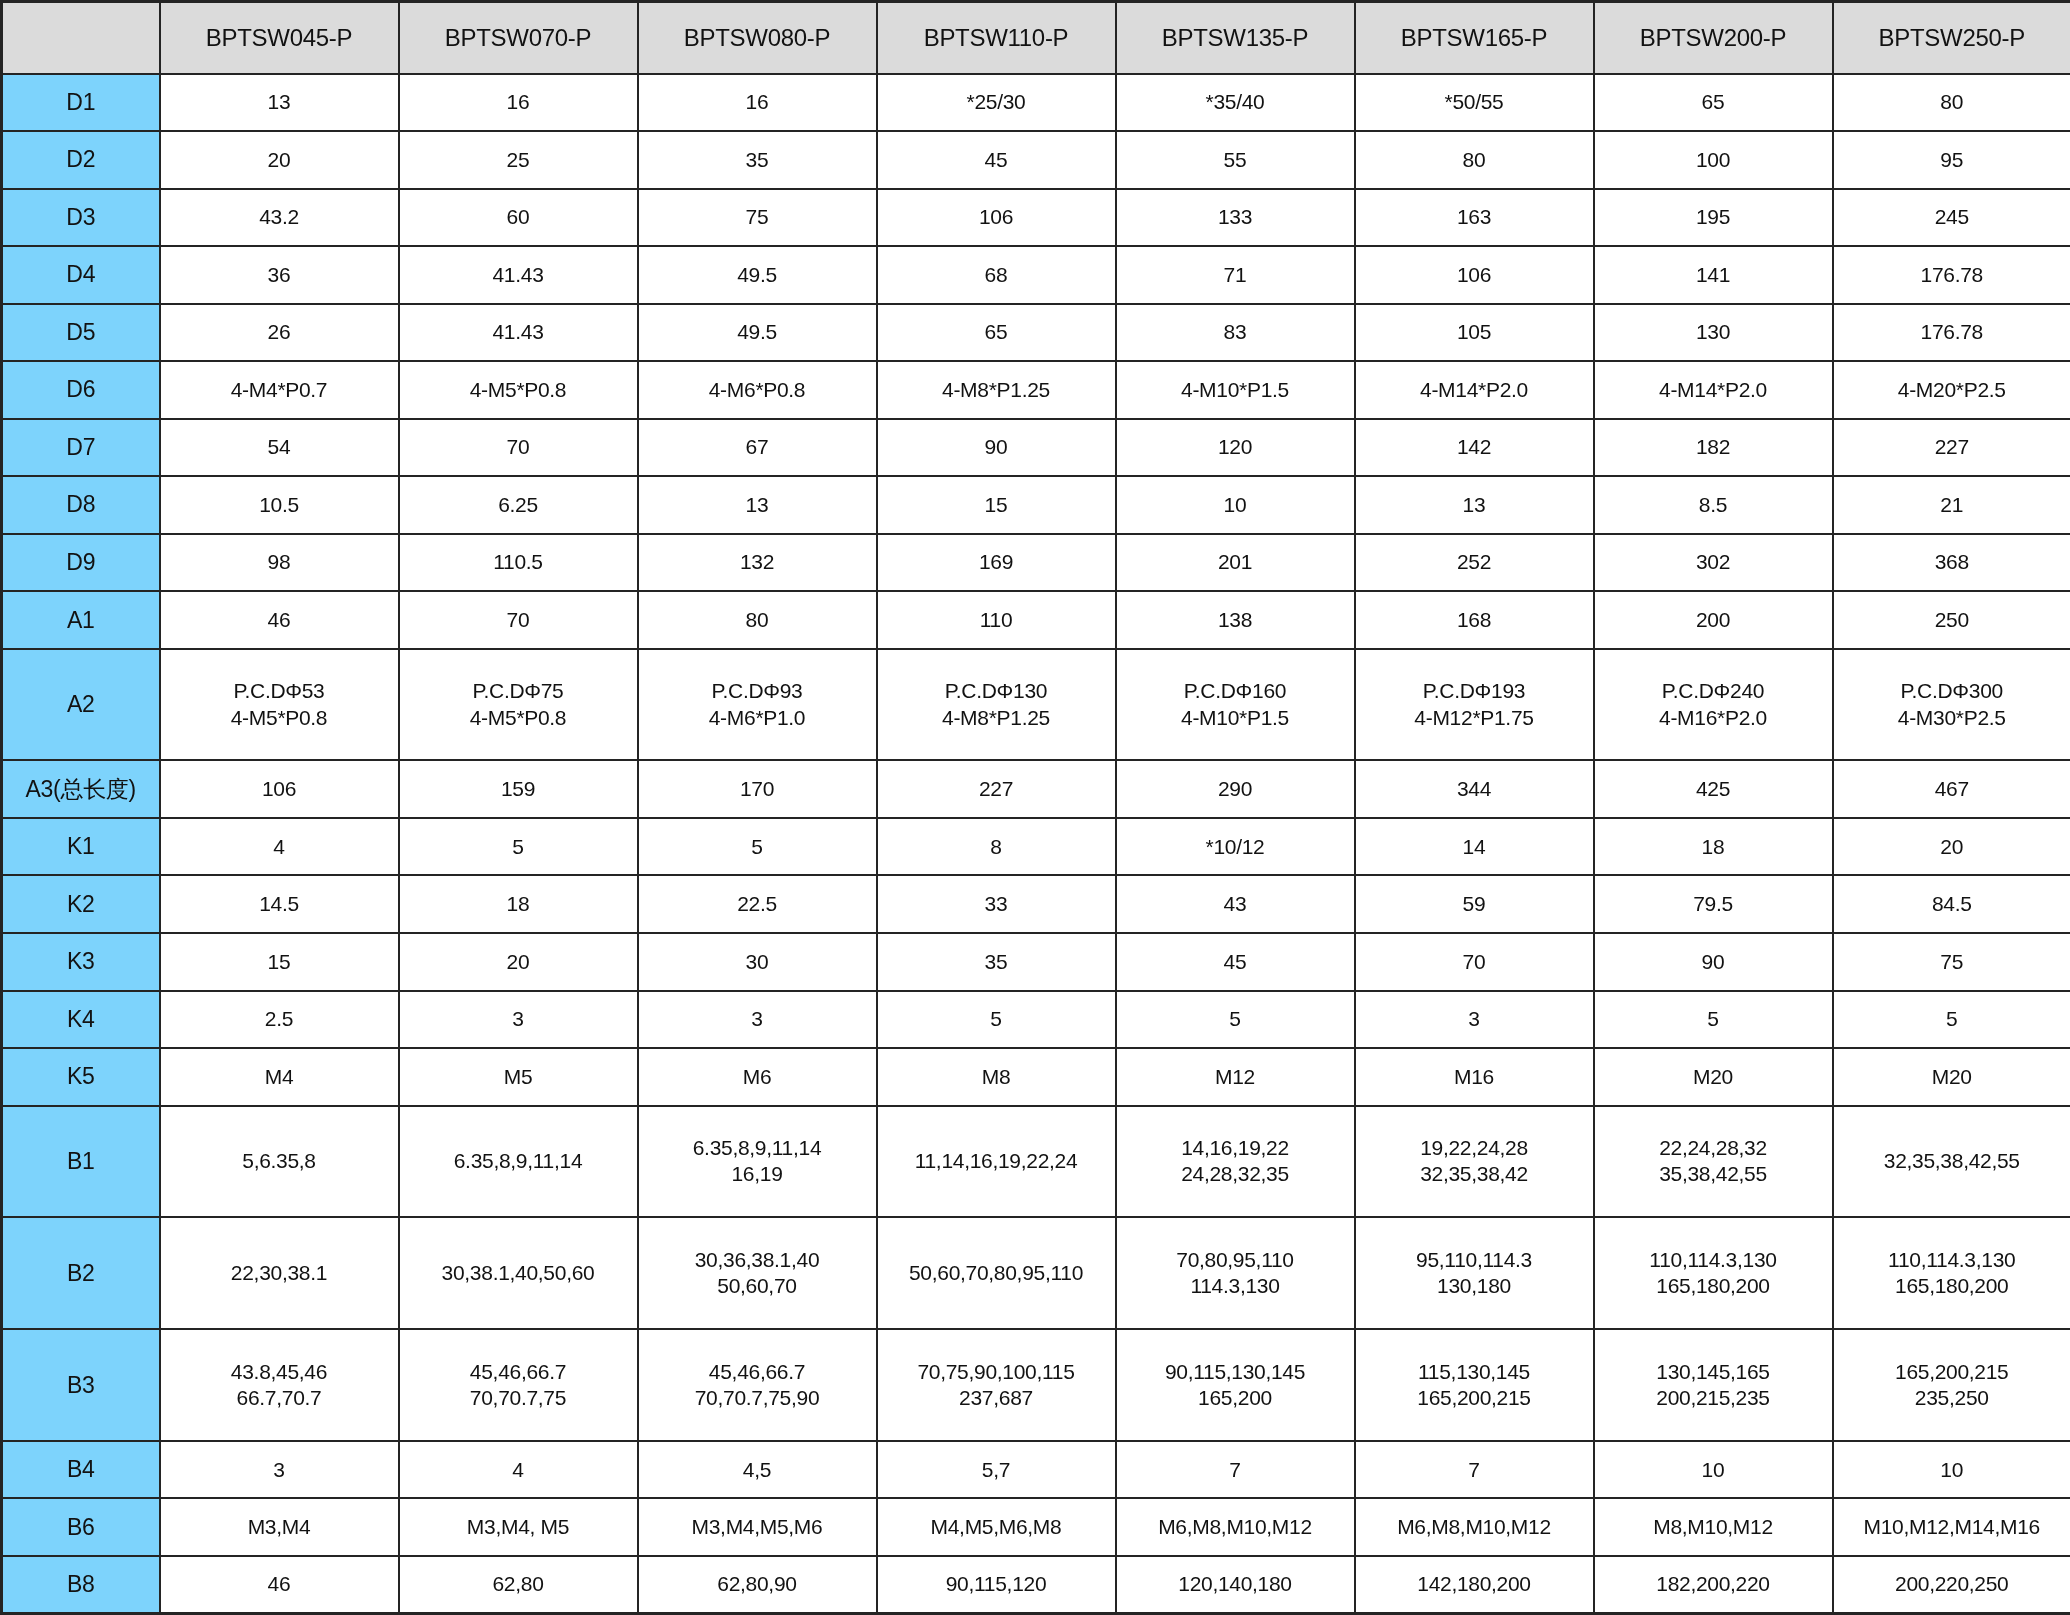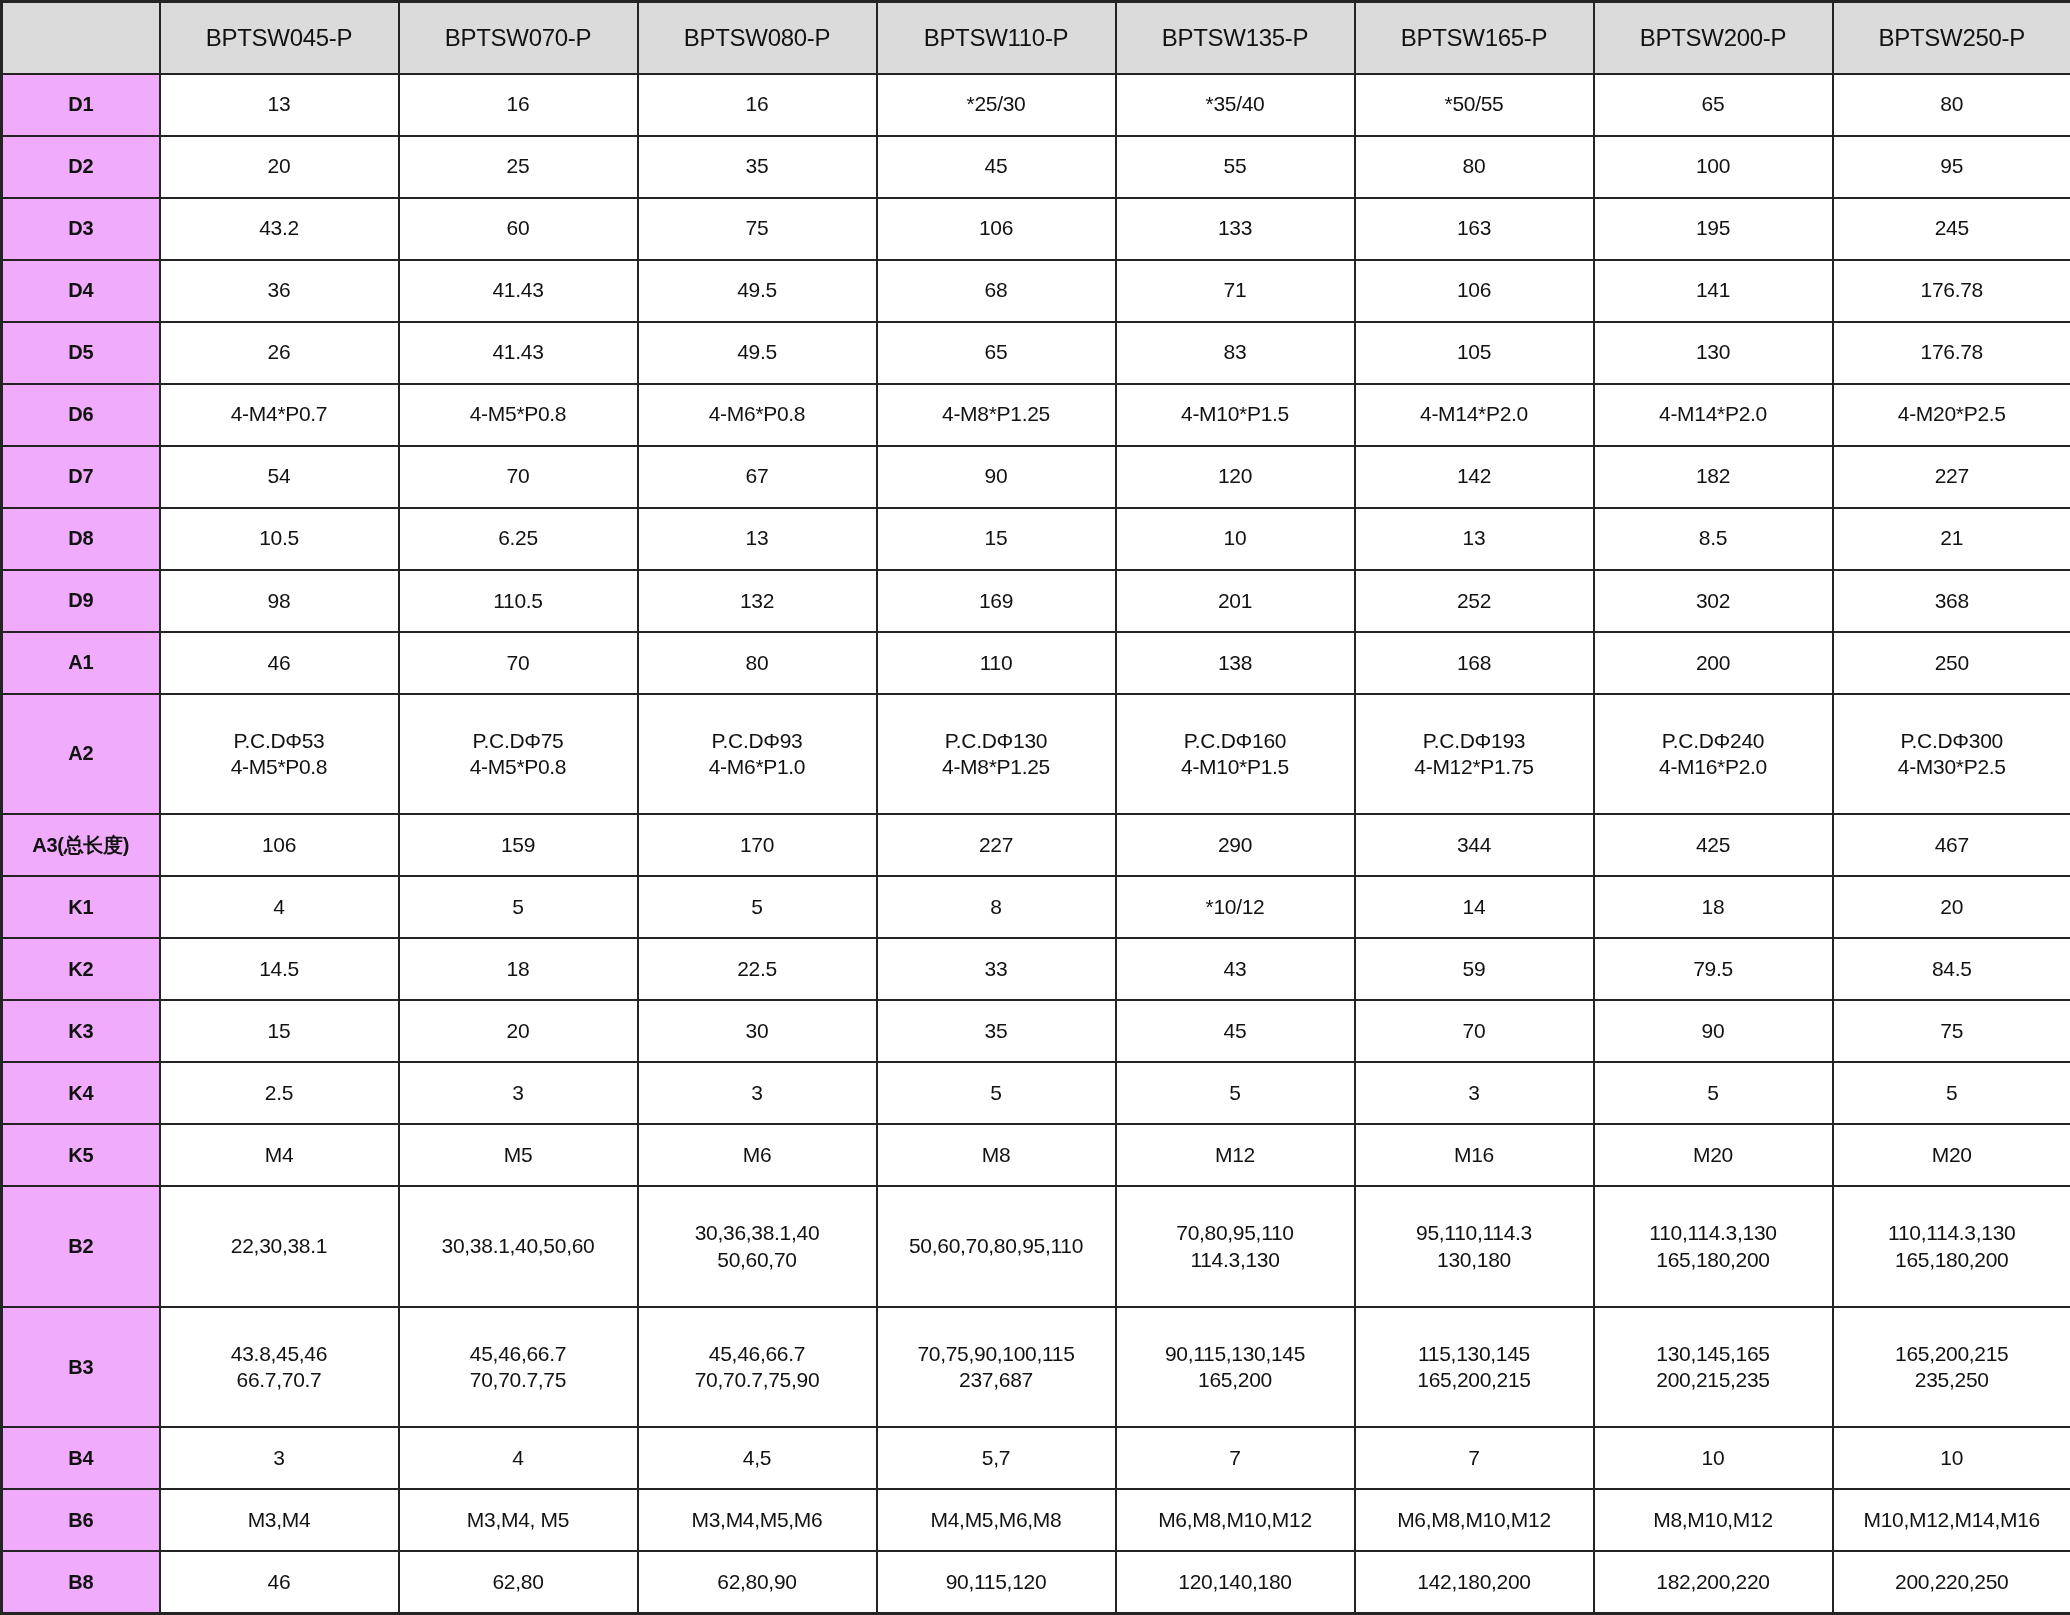--- a/index.html
+++ b/index.html
@@ -33,23 +33,23 @@
     overflow: hidden;
   }
   table.spec { border: 3px solid #242424; }
   table.spec thead th {
     background: #dbdbdb;
     font-weight: normal;
     font-size: 24px;
     height: 72px;
   }
   table.spec td.rowlabel {
-    background: #f0abfc;
-    font-weight: bold;
-    font-size: 20px;
+    background: #7dd3fc;
+    font-weight: normal;
+    font-size: 23px;
   }
   table.spec td.val {
     background: #ffffff;
     font-size: 21px;
   }
   tr.regular { height: 53px; }
   tr.tall    { height: 103px; }
 </style>
 </head>
 <body>
@@ -263,20 +263,35 @@
           <td class="val">M4</td>
           <td class="val">M5</td>
           <td class="val">M6</td>
           <td class="val">M8</td>
           <td class="val">M12</td>
           <td class="val">M16</td>
           <td class="val">M20</td>
           <td class="val">M20</td>
         </tr>
         <tr class="tall">
+          <td class="rowlabel">B1</td>
+          <td class="val">5,6.35,8</td>
+          <td class="val">6.35,8,9,11,14</td>
+          <td class="val">6.35,8,9,11,14
+16,19</td>
+          <td class="val">11,14,16,19,22,24</td>
+          <td class="val">14,16,19,22
+24,28,32,35</td>
+          <td class="val">19,22,24,28
+32,35,38,42</td>
+          <td class="val">22,24,28,32
+35,38,42,55</td>
+          <td class="val">32,35,38,42,55</td>
+        </tr>
+        <tr class="tall">
           <td class="rowlabel">B2</td>
           <td class="val">22,30,38.1</td>
           <td class="val">30,38.1,40,50,60</td>
           <td class="val">30,36,38.1,40
 50,60,70</td>
           <td class="val">50,60,70,80,95,110</td>
           <td class="val">70,80,95,110
 114.3,130</td>
           <td class="val">95,110,114.3
 130,180</td>

